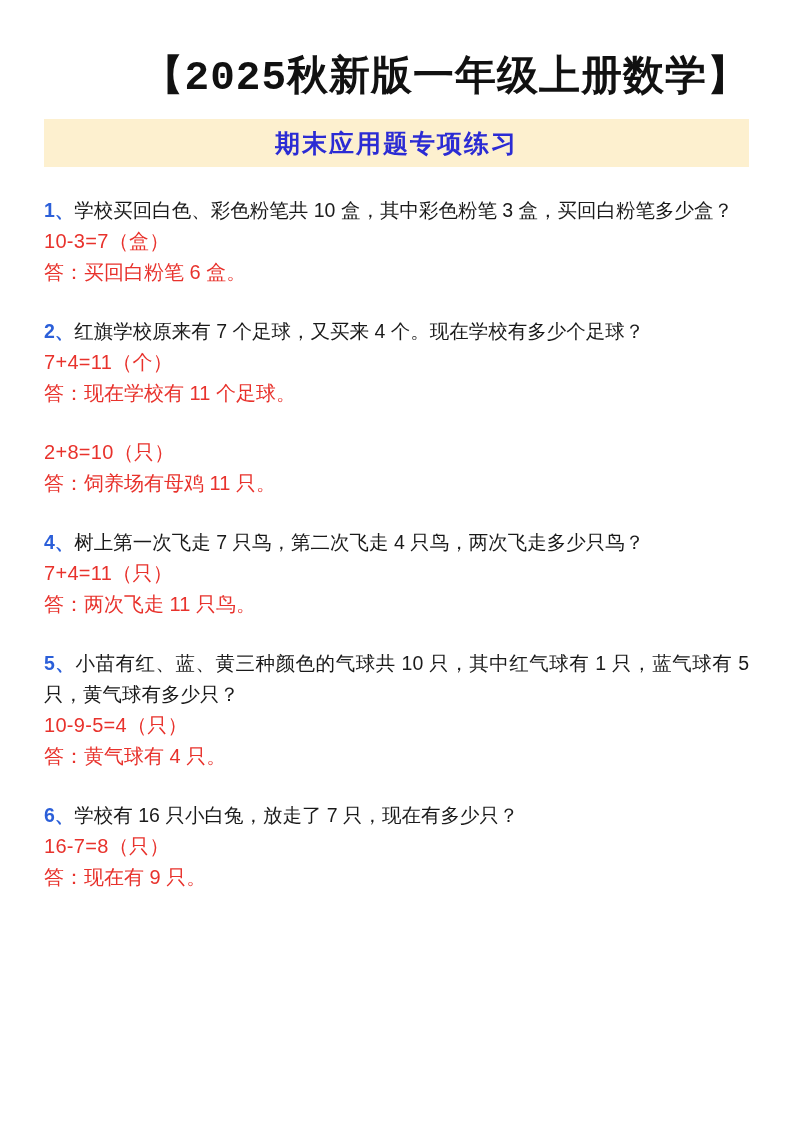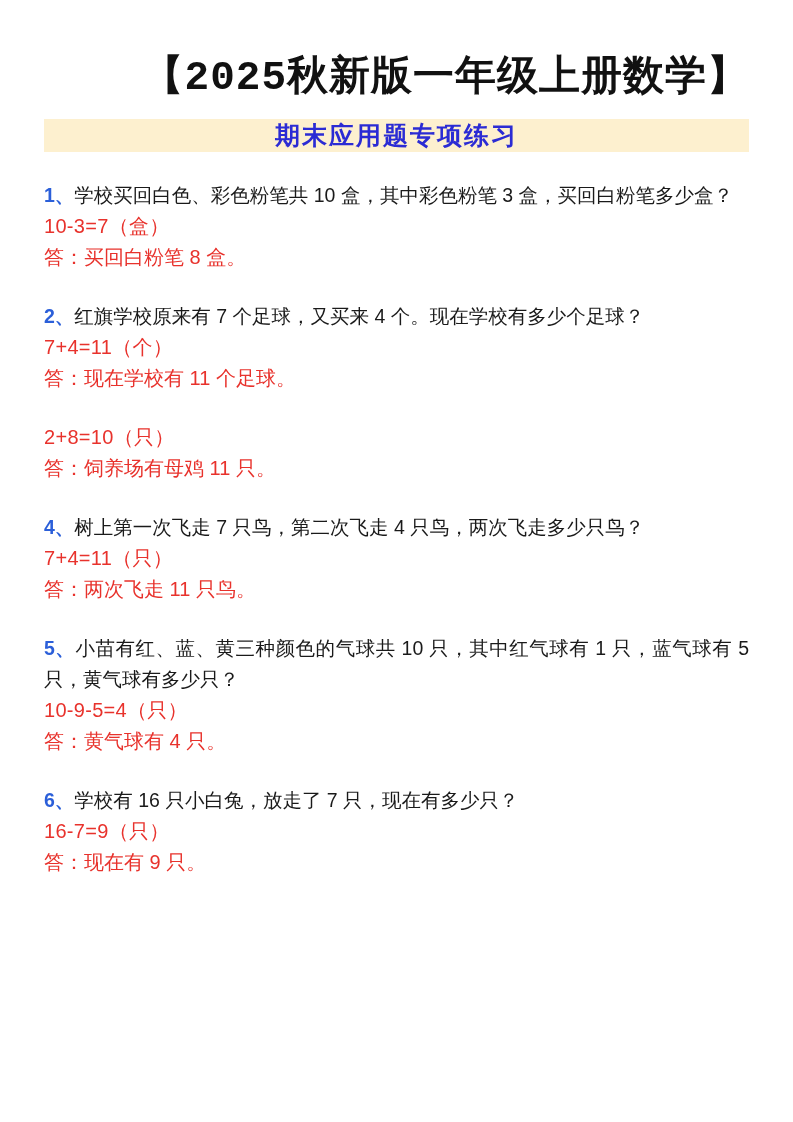--- a/index.html
+++ b/index.html
@@ -26,21 +26,21 @@
     font-family: Liberation Mono, monospace;
     font-weight: bold;
     font-size: 41px;
     letter-spacing: 1px;
     color: #111111;
     white-space: nowrap;
   }
   .subtitle-band {
     margin-top: 16px;
     background: #fdf0cf;
-    height: 33px;
+    height: 48px;
     display: flex;
     align-items: center;
     justify-content: center;
   }
   .subtitle-text {
     font-family: "DejaVu Serif", "Liberation Serif", serif;
     font-weight: bold;
     font-size: 25px;
     color: #2b2bd4;
     letter-spacing: 2px;
@@ -86,21 +86,21 @@
   </div>
 
   <div class="content">
 
     <div class="q-block">
       <div class="q-line">
         <span class="q-num">1、</span><span>学校买回白色、彩色粉笔共 10 盒，其中彩色粉笔 3 盒，买回白粉笔多少盒？</span>
       </div>
       <div class="ans-line equation">10-3=7（盒）</div>
       <div class="ans-line">
-        <span class="ans-label">答：</span><span>买回白粉笔 8 盒。</span>
+        <span class="ans-label">答：</span><span>买回白粉笔 6 盒。</span>
       </div>
     </div>
 
     <div class="q-block">
       <div class="q-line">
         <span class="q-num">2、</span><span>红旗学校原来有 7 个足球，又买来 4 个。现在学校有多少个足球？</span>
       </div>
       <div class="ans-line equation">7+4=11（个）</div>
       <div class="ans-line">
         <span class="ans-label">答：</span><span>现在学校有 11 个足球。</span>
@@ -131,20 +131,20 @@
       <div class="ans-line equation">10-9-5=4（只）</div>
       <div class="ans-line">
         <span class="ans-label">答：</span><span>黄气球有 4 只。</span>
       </div>
     </div>
 
     <div class="q-block">
       <div class="q-line">
         <span class="q-num">6、</span><span>学校有 16 只小白兔，放走了 7 只，现在有多少只？</span>
       </div>
-      <div class="ans-line equation">16-7=9（只）</div>
+      <div class="ans-line equation">16-7=8（只）</div>
       <div class="ans-line">
         <span class="ans-label">答：</span><span>现在有 9 只。</span>
       </div>
     </div>
 
   </div>
 </div>
 
 </body></html>

